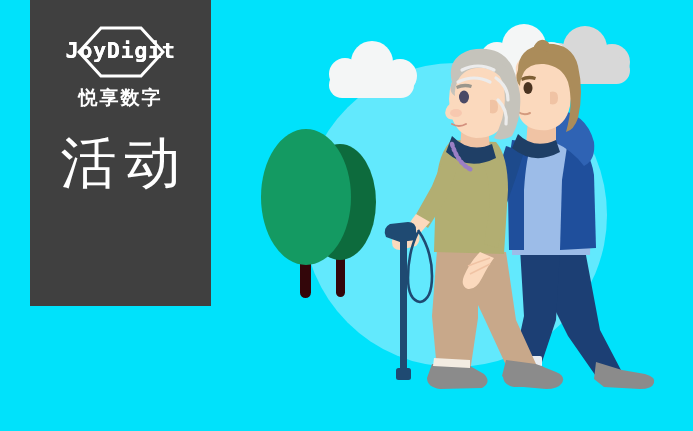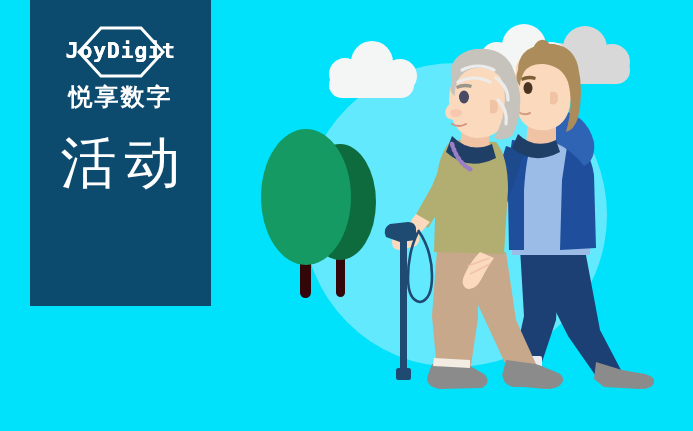--- a/index.html
+++ b/index.html
@@ -21,21 +21,21 @@
     inset: 0;
     background: #00e2fb;
   }
   
   .panel {
     position: absolute;
     left: 30px;
     top: 0px;
     width: 181px;
     height: 306px;
-    background: #0c4a6e;
+    background: #404040;
     z-index: 20;
   }
   .logo-wrap {
     position: absolute;
     left: 0;
     top: 26px;
     width: 181px;
     text-align: center;
   }
   .logo-mark {
@@ -60,21 +60,21 @@
     font-family: "DejaVu Sans Mono", "Liberation Mono", monospace;
     font-size: 22px;
     font-weight: bold;
     letter-spacing: 0.5px;
     line-height: 28px;
     text-shadow: 0 0 0 #fff;
   }
   .logo-cn {
     margin-top: 2px;
     color: #ffffff;
-    font-size: 24px;
+    font-size: 19px;
     font-weight: bold;
     letter-spacing: 2px;
     line-height: 26px;
     font-family: "DejaVu Sans", "Liberation Sans", sans-serif;
   }
   .title-block {
     position: absolute;
     left: 0;
     top: 132px;
     width: 181px;

